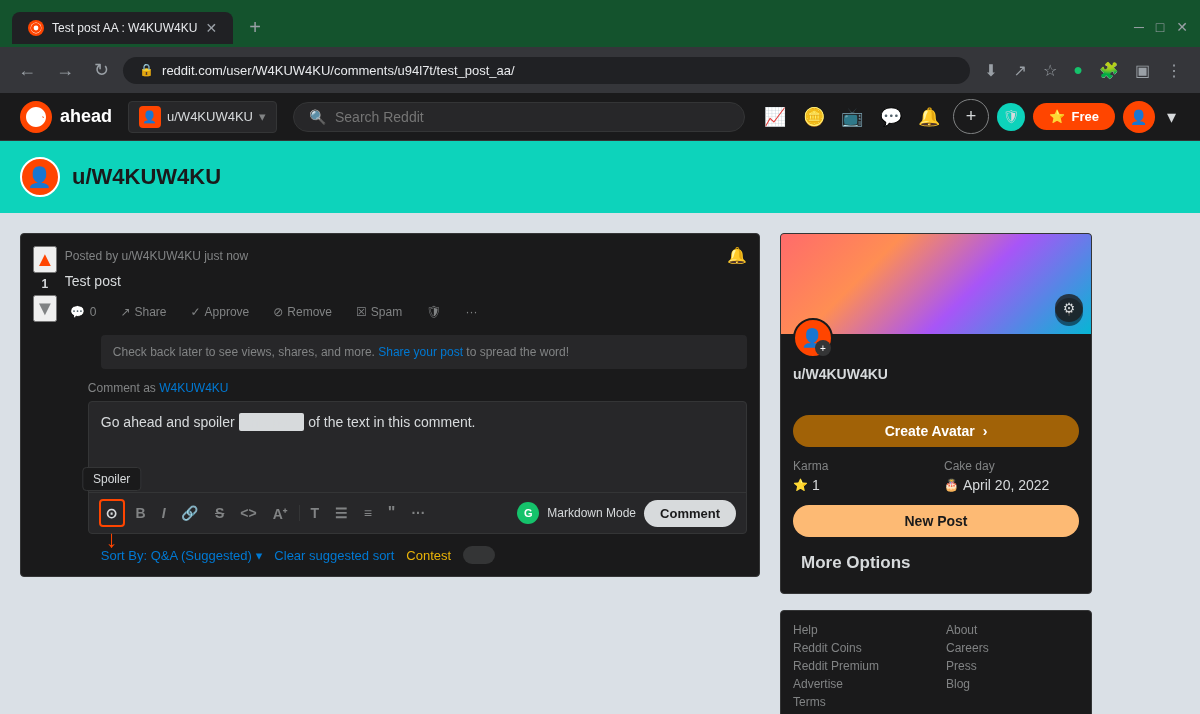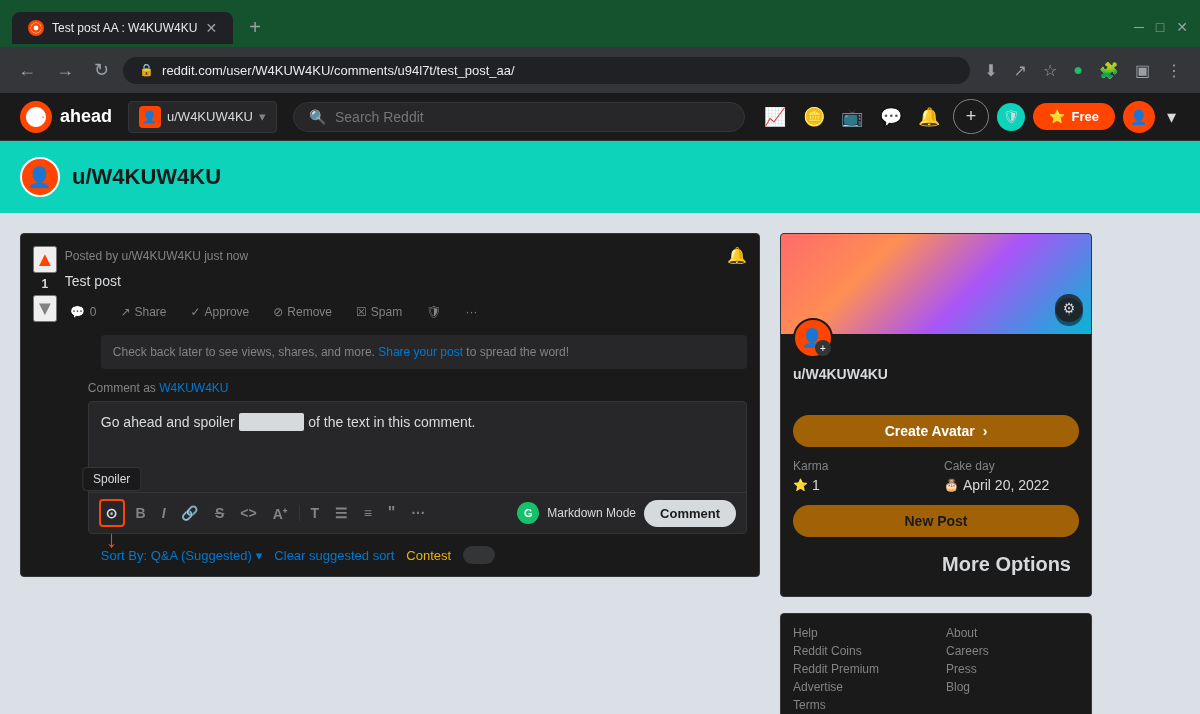--- a/index.html
+++ b/index.html
@@ -94,22 +94,22 @@
     .profile-card-avatar { width: 40px; height: 40px; border-radius: 50%; background: #ff4500; border: 2px solid #1a1a1b; margin-top: -28px; margin-bottom: 8px; display: flex; align-items: center; justify-content: center; color: white; font-size: 18px; position: relative; }
     .avatar-add { position: absolute; bottom: 0; right: 0; background: #343536; border-radius: 50%; width: 16px; height: 16px; display: flex; align-items: center; justify-content: center; font-size: 10px; color: white; }
     .profile-card-name { color: #d7dadc; font-size: 14px; font-weight: 600; margin-bottom: 10px; }
     .create-avatar-btn { background: #a16207; color: white; border: none; border-radius: 20px; padding: 8px; width: 100%; font-size: 14px; font-weight: 600; cursor: pointer; display: flex; align-items: center; justify-content: center; gap: 8px; margin-bottom: 12px; margin-top: 33px; }
     .karma-row { display: flex; gap: 16px; margin-bottom: 12px; }
     .karma-item { flex: 1; }
     .karma-label { color: #818384; font-size: 12px; margin-bottom: 4px; }
     .karma-value { color: #d7dadc; font-size: 14px; display: flex; align-items: center; gap: 4px; }
     .karma-icon { color: #0079d3; font-size: 12px; }
     .cake-icon { font-size: 12px; }
-    .new-post-btn { background: #a16207; color: #1a1a1b; border: none; border-radius: 20px; padding: 8px; width: 100%; font-size: 14px; font-weight: 600; cursor: pointer; margin-bottom: 8px; }
-    .more-options-btn { background: transparent; color: #d7dadc; border: none; border-radius: 20px; padding: 8px; width: 100%; font-size: 20px; font-weight: 600; cursor: pointer; text-align: right; }
+    .new-post-btn { background: #fdba74; color: #1a1a1b; border: none; border-radius: 20px; padding: 8px; width: 100%; font-size: 14px; font-weight: 600; cursor: pointer; margin-bottom: 8px; }
+    .more-options-btn { background: transparent; color: #d7dadc; border: none; border-radius: 20px; padding: 8px; width: 100%; font-size: 17px; font-weight: 600; cursor: pointer; text-align: left; }
 
     
     .links-card { background: #1a1a1b; border-radius: 4px; border: 1px solid #343536; padding: 12px; }
     .links-grid { display: grid; grid-template-columns: 1fr 1fr; gap: 4px 20px; }
     .footer-link { color: #818384; font-size: 12px; text-decoration: none; cursor: pointer; }
 
     .bell-icon { margin-left: auto; color: #818384; font-size: 16px; cursor: pointer; }
   </style>
 </head>
 <body>

